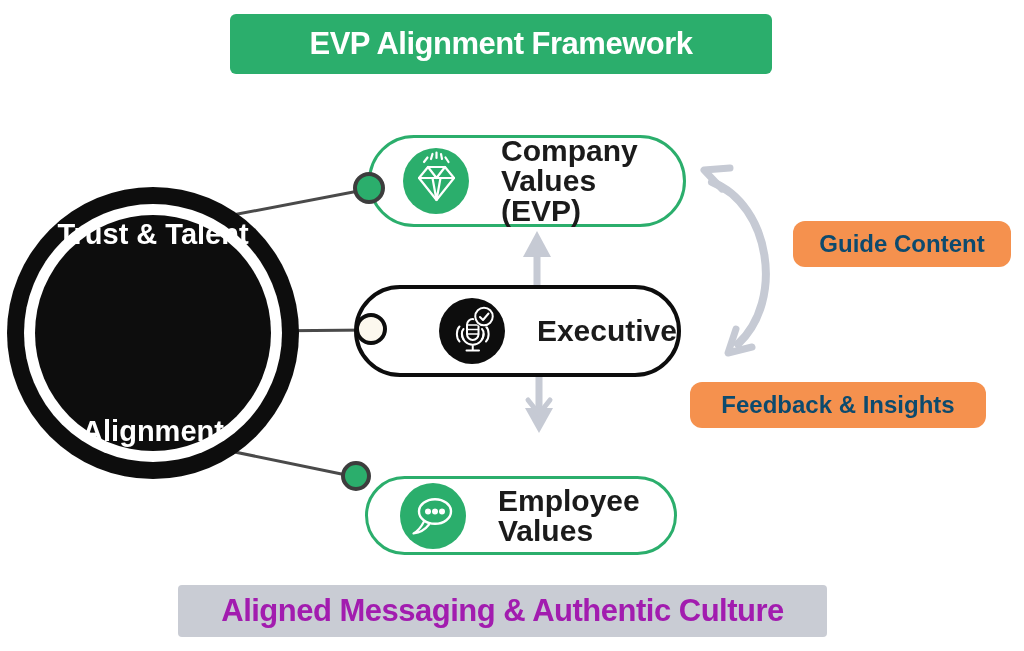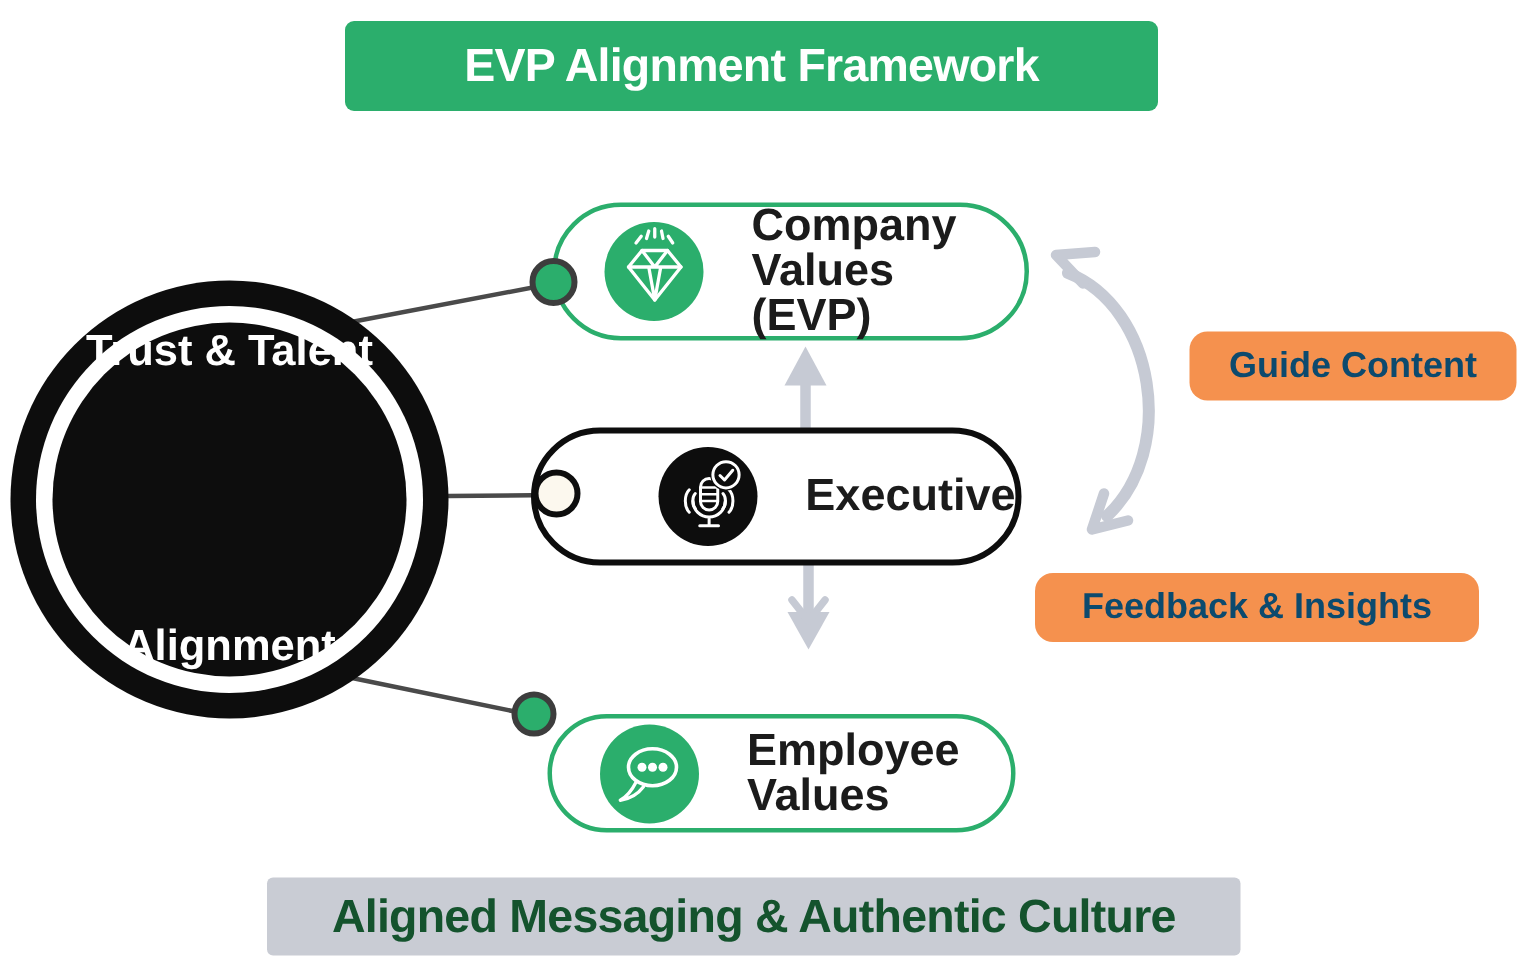--- a/index.html
+++ b/index.html
@@ -59,21 +59,21 @@
     position:absolute;background:var(--orange,#f5914e);border-radius:12px;
     display:flex;align-items:center;justify-content:center;
     color:#0c4a6e;font-size:24px;font-weight:700;
   }
 
   
   .footer-banner{
     position:absolute;left:178px;top:585px;width:649px;height:52px;
     background:var(--footerbg,#c9ccd4);border-radius:4px;
     display:flex;align-items:center;justify-content:center;
-    color:#14532d;font-size:31px;font-weight:700;letter-spacing:-0.5px;
+    color:#a21caf;font-size:31px;font-weight:700;letter-spacing:-0.5px;
   }
 
   
   .conn-line{stroke:var(--linegray,#4a4a4a);stroke-width:3;stroke-linecap:round;}
   .flow{stroke:var(--arrowgray,#c6cad4);fill:none;stroke-linecap:round;stroke-linejoin:round;}
   .flow-fill{fill:var(--arrowgray,#c6cad4);stroke:none;}
 </style>
 </head>
 <body>
 

